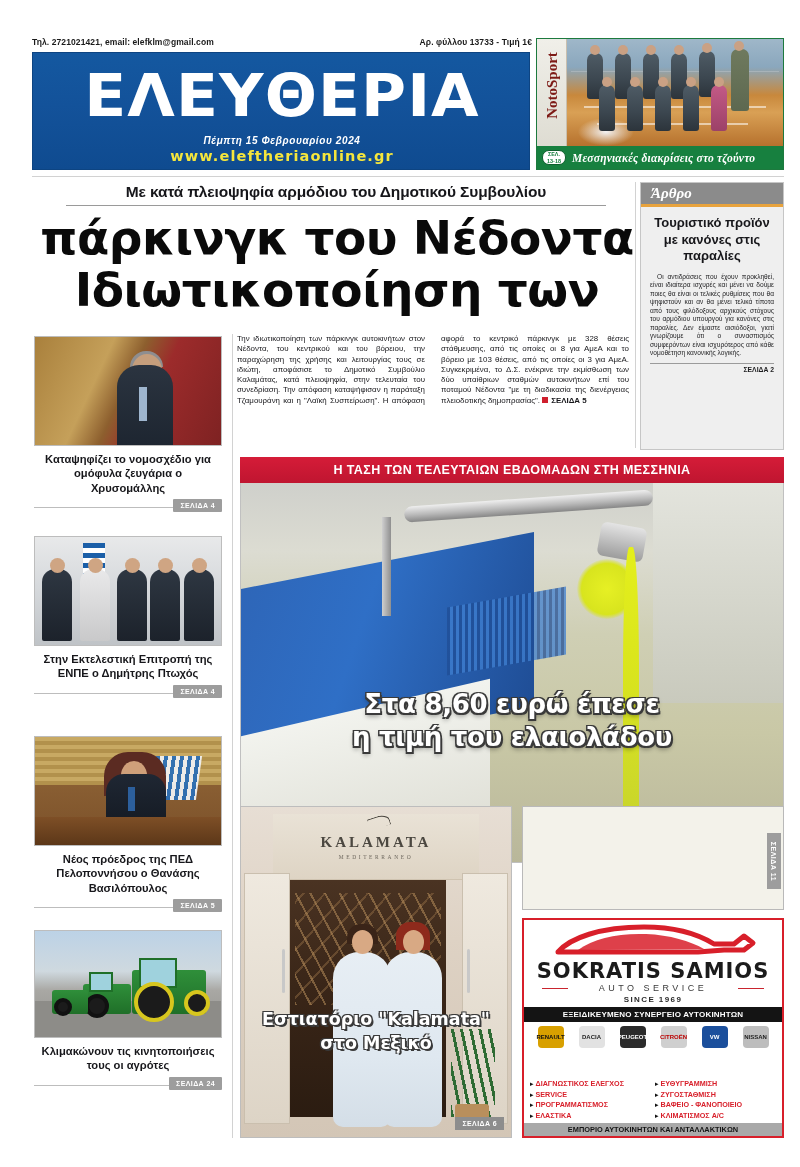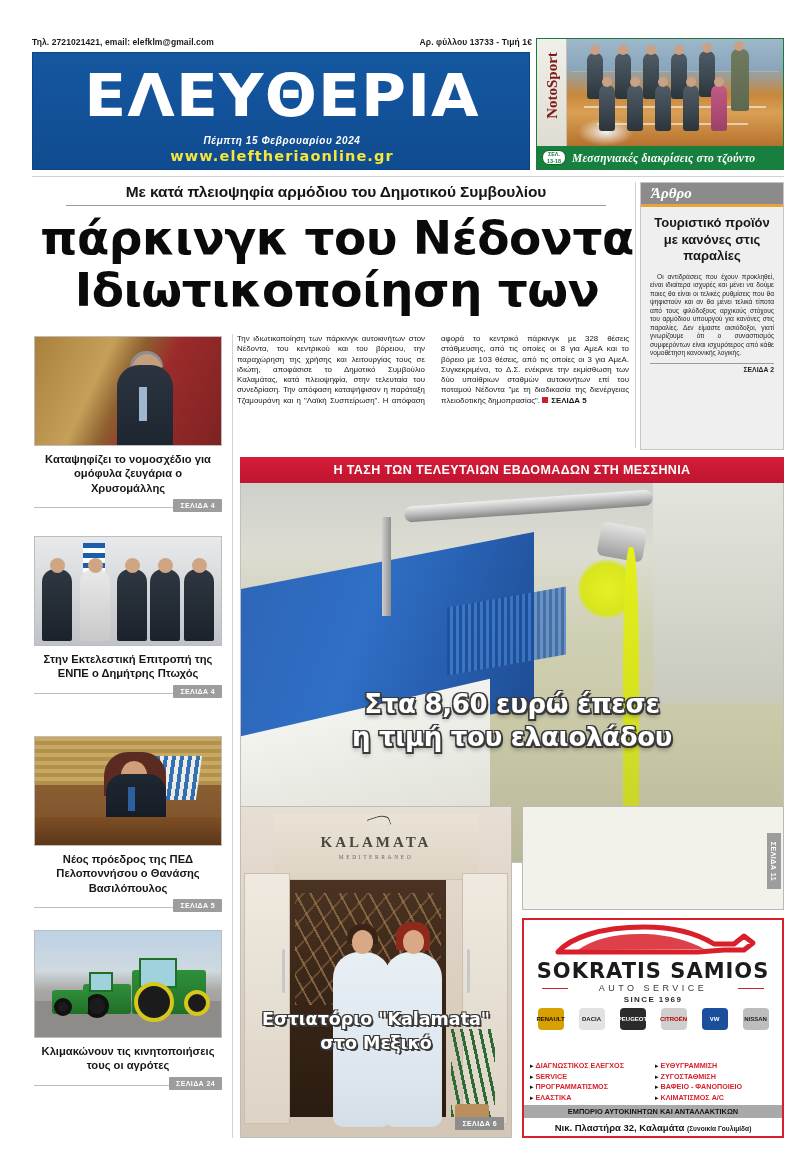--- a/index.html
+++ b/index.html
@@ -582,20 +582,21 @@
   <div class="ad">
     <div class="ad-car">
       <svg width="210" height="38" viewBox="0 0 210 38" aria-hidden="true">
         <path d="M10 30 C22 16, 52 5, 96 5 C128 5, 150 12, 166 22 L186 22 L196 14 L205 21 L196 28 L176 28 L150 30 Z" fill="none" stroke="#d81f2a" stroke-width="5" stroke-linejoin="round"></path>
         <path d="M30 28 C46 16, 70 11, 98 12 C122 13, 142 19, 156 27 Z" fill="#d81f2a" opacity=".85"></path>
       </svg>
     </div>
     <div class="ad-brand">SOKRATIS SAMIOS</div>
     <div class="ad-sub">AUTO SERVICE</div>
     <div class="ad-since">SINCE 1969</div>
+    <div class="ad-blackbar">ΕΞΕΙΔΙΚΕΥΜΕΝΟ ΣΥΝΕΡΓΕΙΟ ΑΥΤΟΚΙΝΗΤΩΝ</div>
     <div class="ad-logos">
       <div class="lg" style="background:#d8a000;color:#111;">RENAULT</div>
       <div class="lg" style="background:#e2e2e2;color:#222;">DACIA</div>
       <div class="lg" style="background:#2b2b2b;">PEUGEOT</div>
       <div class="lg" style="background:#cfcfcf;color:#b00;">CITROËN</div>
       <div class="lg" style="background:#1b4f9c;">VW</div>
       <div class="lg" style="background:#bdbdbd;color:#222;">NISSAN</div>
     </div>
     <div class="ad-list">
       <ul>

